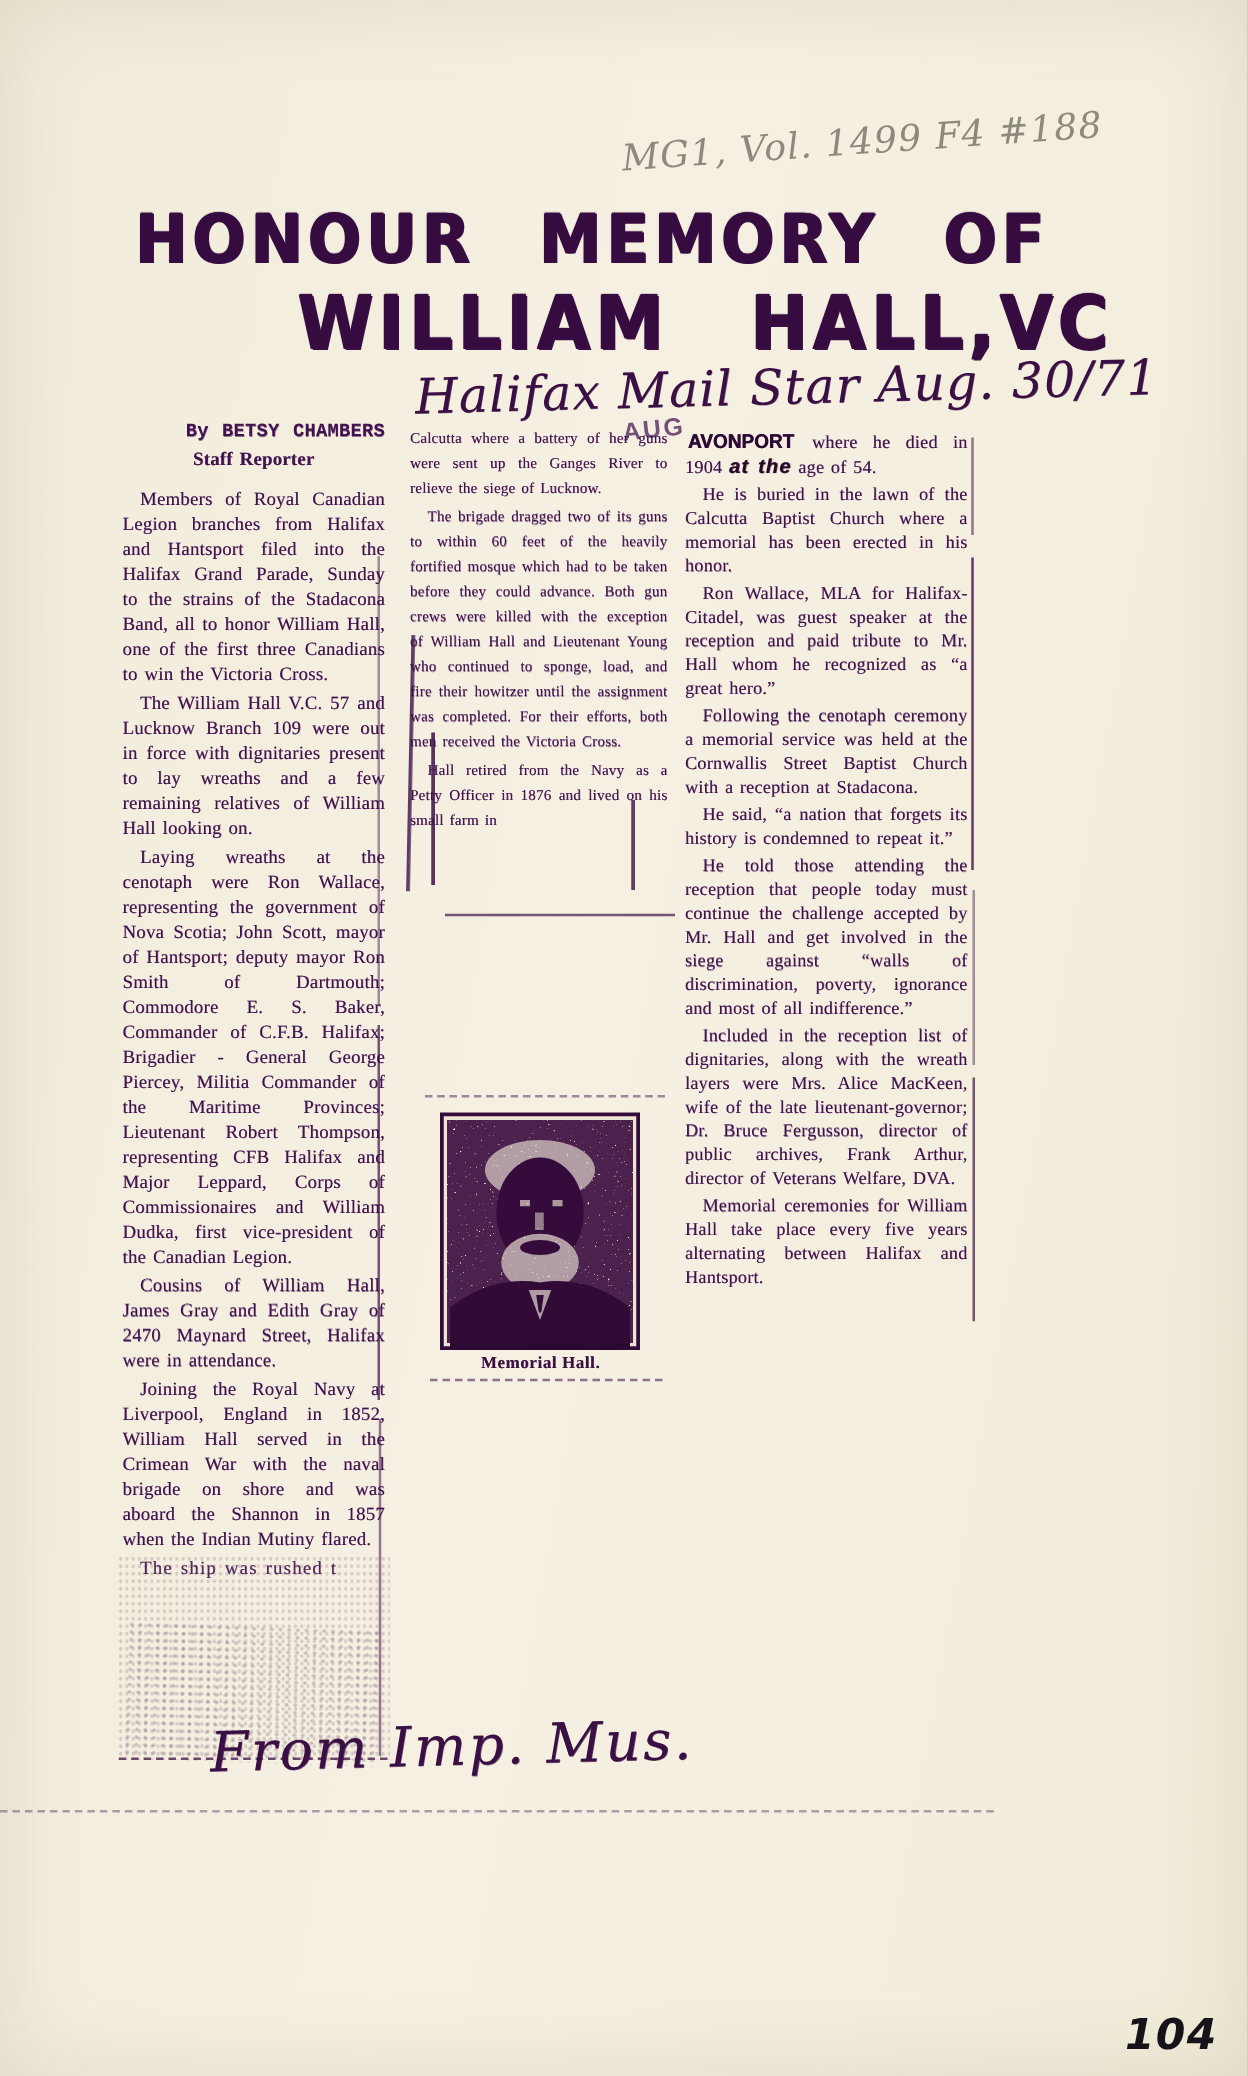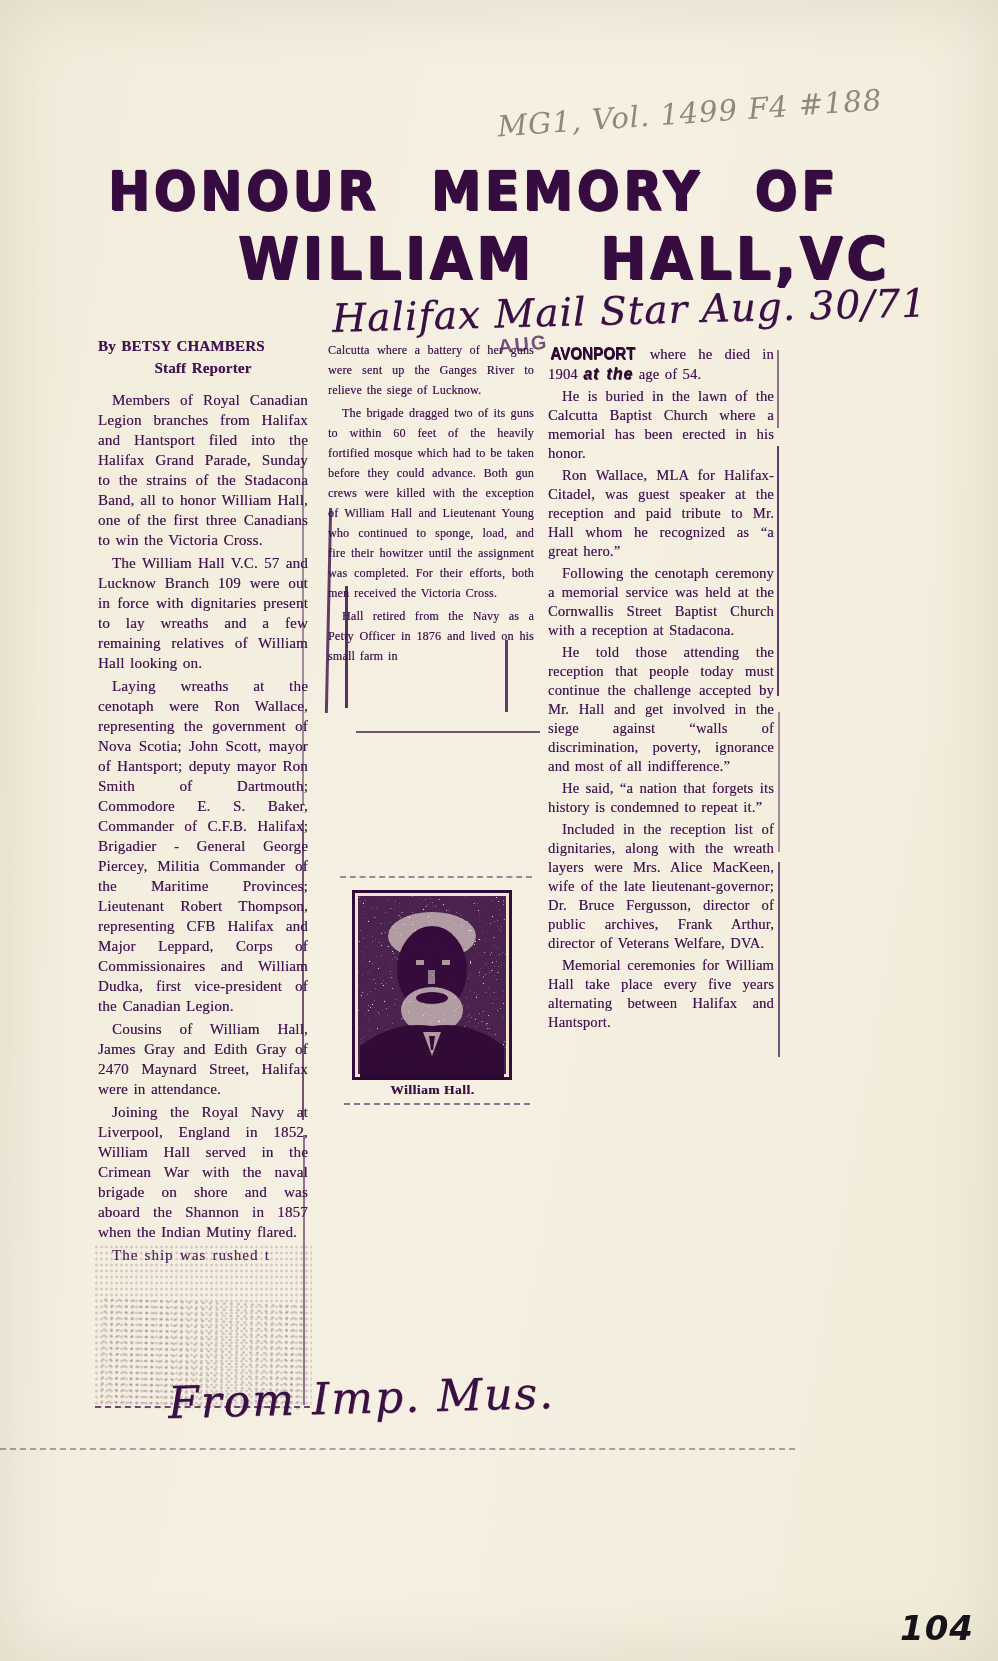--- a/index.html
+++ b/index.html
@@ -39,21 +39,21 @@
     color:#411250;
     text-align:justify;
     letter-spacing:.2px;word-spacing:1.5px;
     text-shadow:.3px .3px .4px rgba(64,17,73,.55);
   }
   .col p{margin:0 0 3px;text-indent:14px;}
   .col p.noindent{text-indent:0;}
   #col1{left:98px;top:336px;width:210px;font-size:15px;line-height:20px;}
   #col2{left:328px;top:340px;width:206px;font-size:12px;line-height:20px;}
   #col3{left:548px;top:344px;width:226px;font-size:14.5px;line-height:19px;}
-  .byline{text-align:left;font-weight:bold;text-indent:0 !important;margin:0 0 2px !important;}
+  .byline{text-align:right;font-weight:bold;text-indent:0 !important;margin:0 0 2px !important;font-family:Liberation Mono, monospace;}
   .byline2{text-align:center;font-weight:bold;text-indent:0 !important;margin:0 0 12px !important;}
   .cutoff{opacity:.9;letter-spacing:1px;}
   
   .stamp-aug{
     position:absolute;left:498px;top:333px;
     font-family:"Liberation Sans", sans-serif;font-weight:bold;
     font-size:20px;color:#4a1d52;opacity:.75;letter-spacing:2px;
     transform:rotate(-6deg);
   }
   .stamp-avonport{
@@ -137,22 +137,22 @@
   <div class="col" id="col3">
     <p class="noindent">
       <span class="stamp-avonport">AVONPORT</span>
       <span>where he died in 1904</span>
       <span class="handwrite-inline">at the</span>
       <span>age of 54.</span>
     </p>
     <p>He is buried in the lawn of the Calcutta Baptist Church where a memorial has been erected in his honor.</p>
     <p>Ron Wallace, MLA for Halifax-Citadel, was guest speaker at the reception and paid tribute to Mr. Hall whom he recognized as “a great hero.”</p>
     <p>Following the cenotaph ceremony a memorial service was held at the Cornwallis Street Baptist Church with a reception at Stadacona.</p>
+    <p>He said, “a nation that forgets its history is condemned to repeat it.”</p>
     <p>He told those attending the reception that people today must continue the challenge accepted by Mr. Hall and get involved in the siege against “walls of discrimination, poverty, ignorance and most of all indifference.”</p>
-    <p>He said, “a nation that forgets its history is condemned to repeat it.”</p>
     <p>Included in the reception list of dignitaries, along with the wreath layers were Mrs. Alice MacKeen, wife of the late lieutenant-governor; Dr. Bruce Fergusson, director of public archives, Frank Arthur, director of Veterans Welfare, DVA.</p>
     <p>Memorial ceremonies for William Hall take place every five years alternating between Halifax and Hantsport.</p>
   </div>
 
   <div class="vline" style="left:302px;top:445px;width:2px;height:360px;opacity:.45;"></div>
   <div class="vline" style="left:302px;top:820px;width:2px;height:300px;opacity:.7;"></div>
   <div class="vline" style="left:303px;top:1135px;width:2px;height:270px;opacity:.55;"></div>
   <div class="vline" style="left:327px;top:508px;width:3px;height:205px;opacity:.8;transform:rotate(1.2deg);filter:blur(.4px);"></div>
   <div class="vline" style="left:345px;top:586px;width:3px;height:122px;opacity:.85;filter:blur(.3px);"></div>
   <div class="vline" style="left:505px;top:640px;width:3px;height:72px;opacity:.8;filter:blur(.3px);"></div>
@@ -190,21 +190,21 @@
       <ellipse cx="80" cy="120" rx="31" ry="23" fill="#f2ebd9"></ellipse>
       <ellipse cx="80" cy="108" rx="16" ry="6" fill="#330b3a"></ellipse>
 
       <path d="M8,190 L8,156 Q42,130 80,136 Q118,130 152,156 L152,190 Z" fill="#2c0932"></path>
 
       <polygon points="71,142 89,142 80,166" fill="#efe8d6"></polygon>
       <polygon points="77,146 83,146 81,160 79,160" fill="#2c0932"></polygon>
       <rect x="6" y="6" width="148" height="178" filter="url(#speck)" opacity=".35"></rect>
     </svg>
   </div>
-  <div class="photo-caption">William Hall.</div>
+  <div class="photo-caption">Memorial Hall.</div>
 
   <div class="noise"></div>
   <div class="noise2"></div>
 
   <div class="credit">From Imp. Mus.</div>
   <div class="pageno">104</div>
 
 </div>
 
 </body></html>

